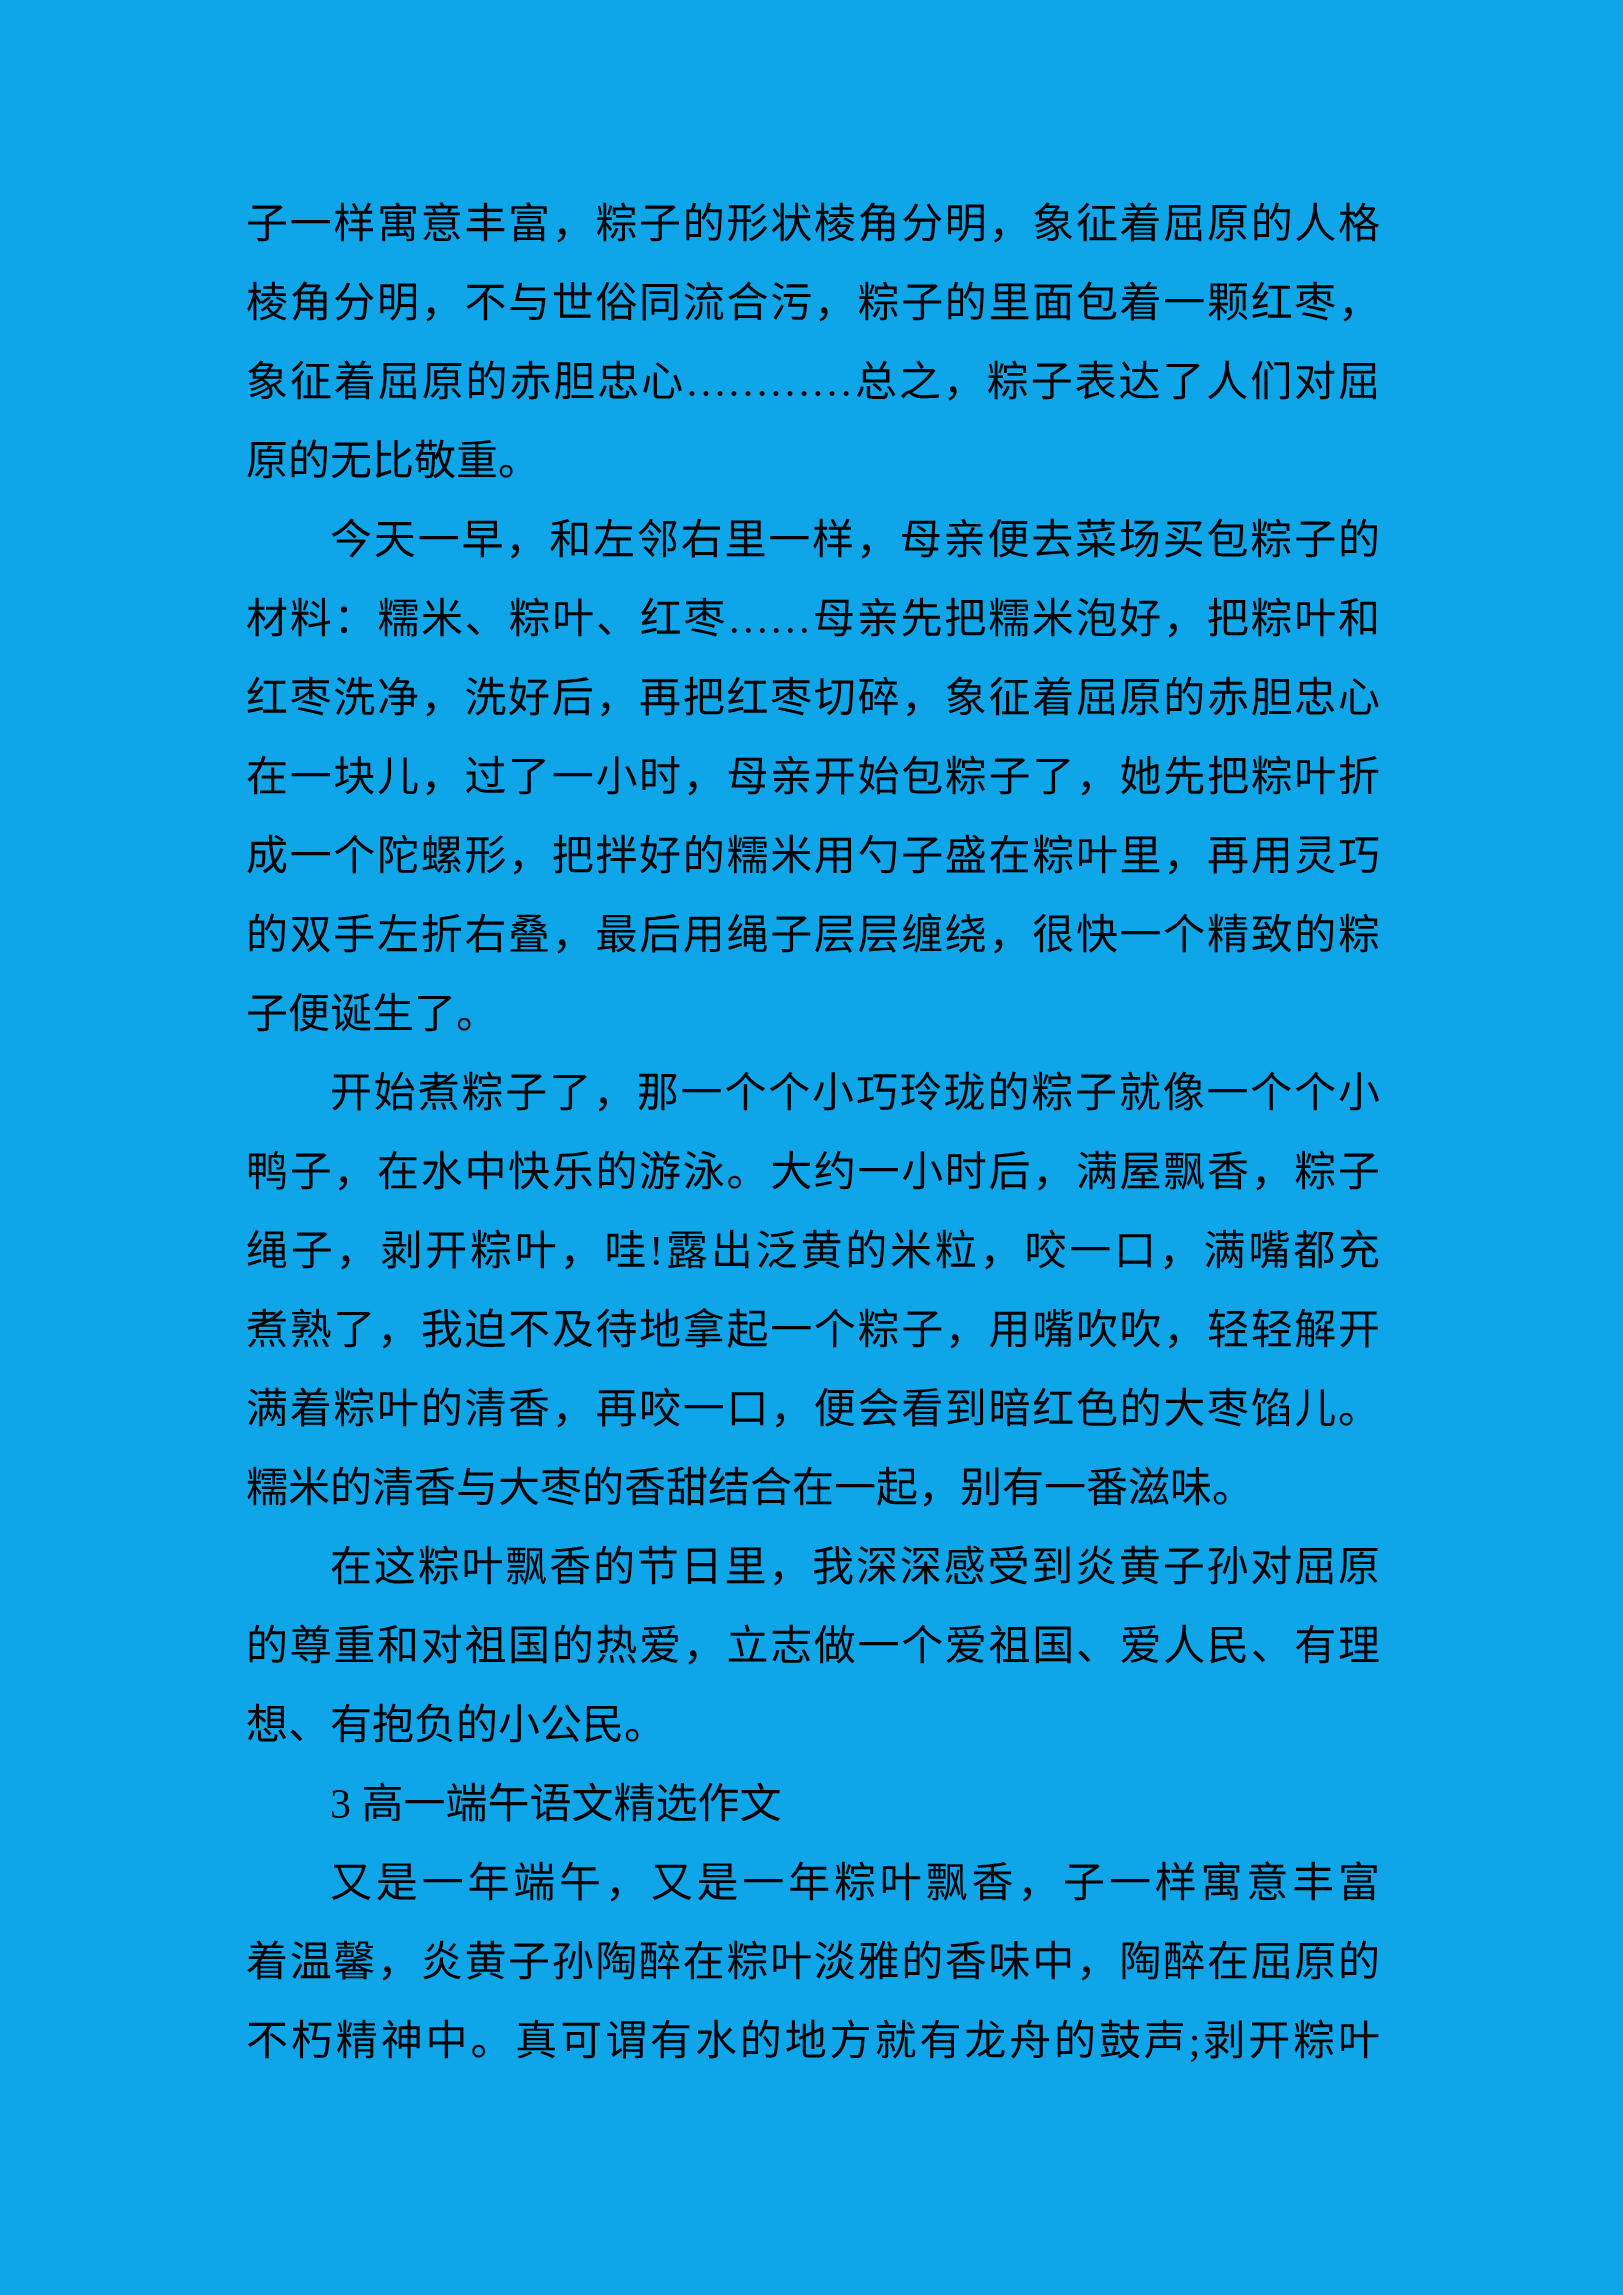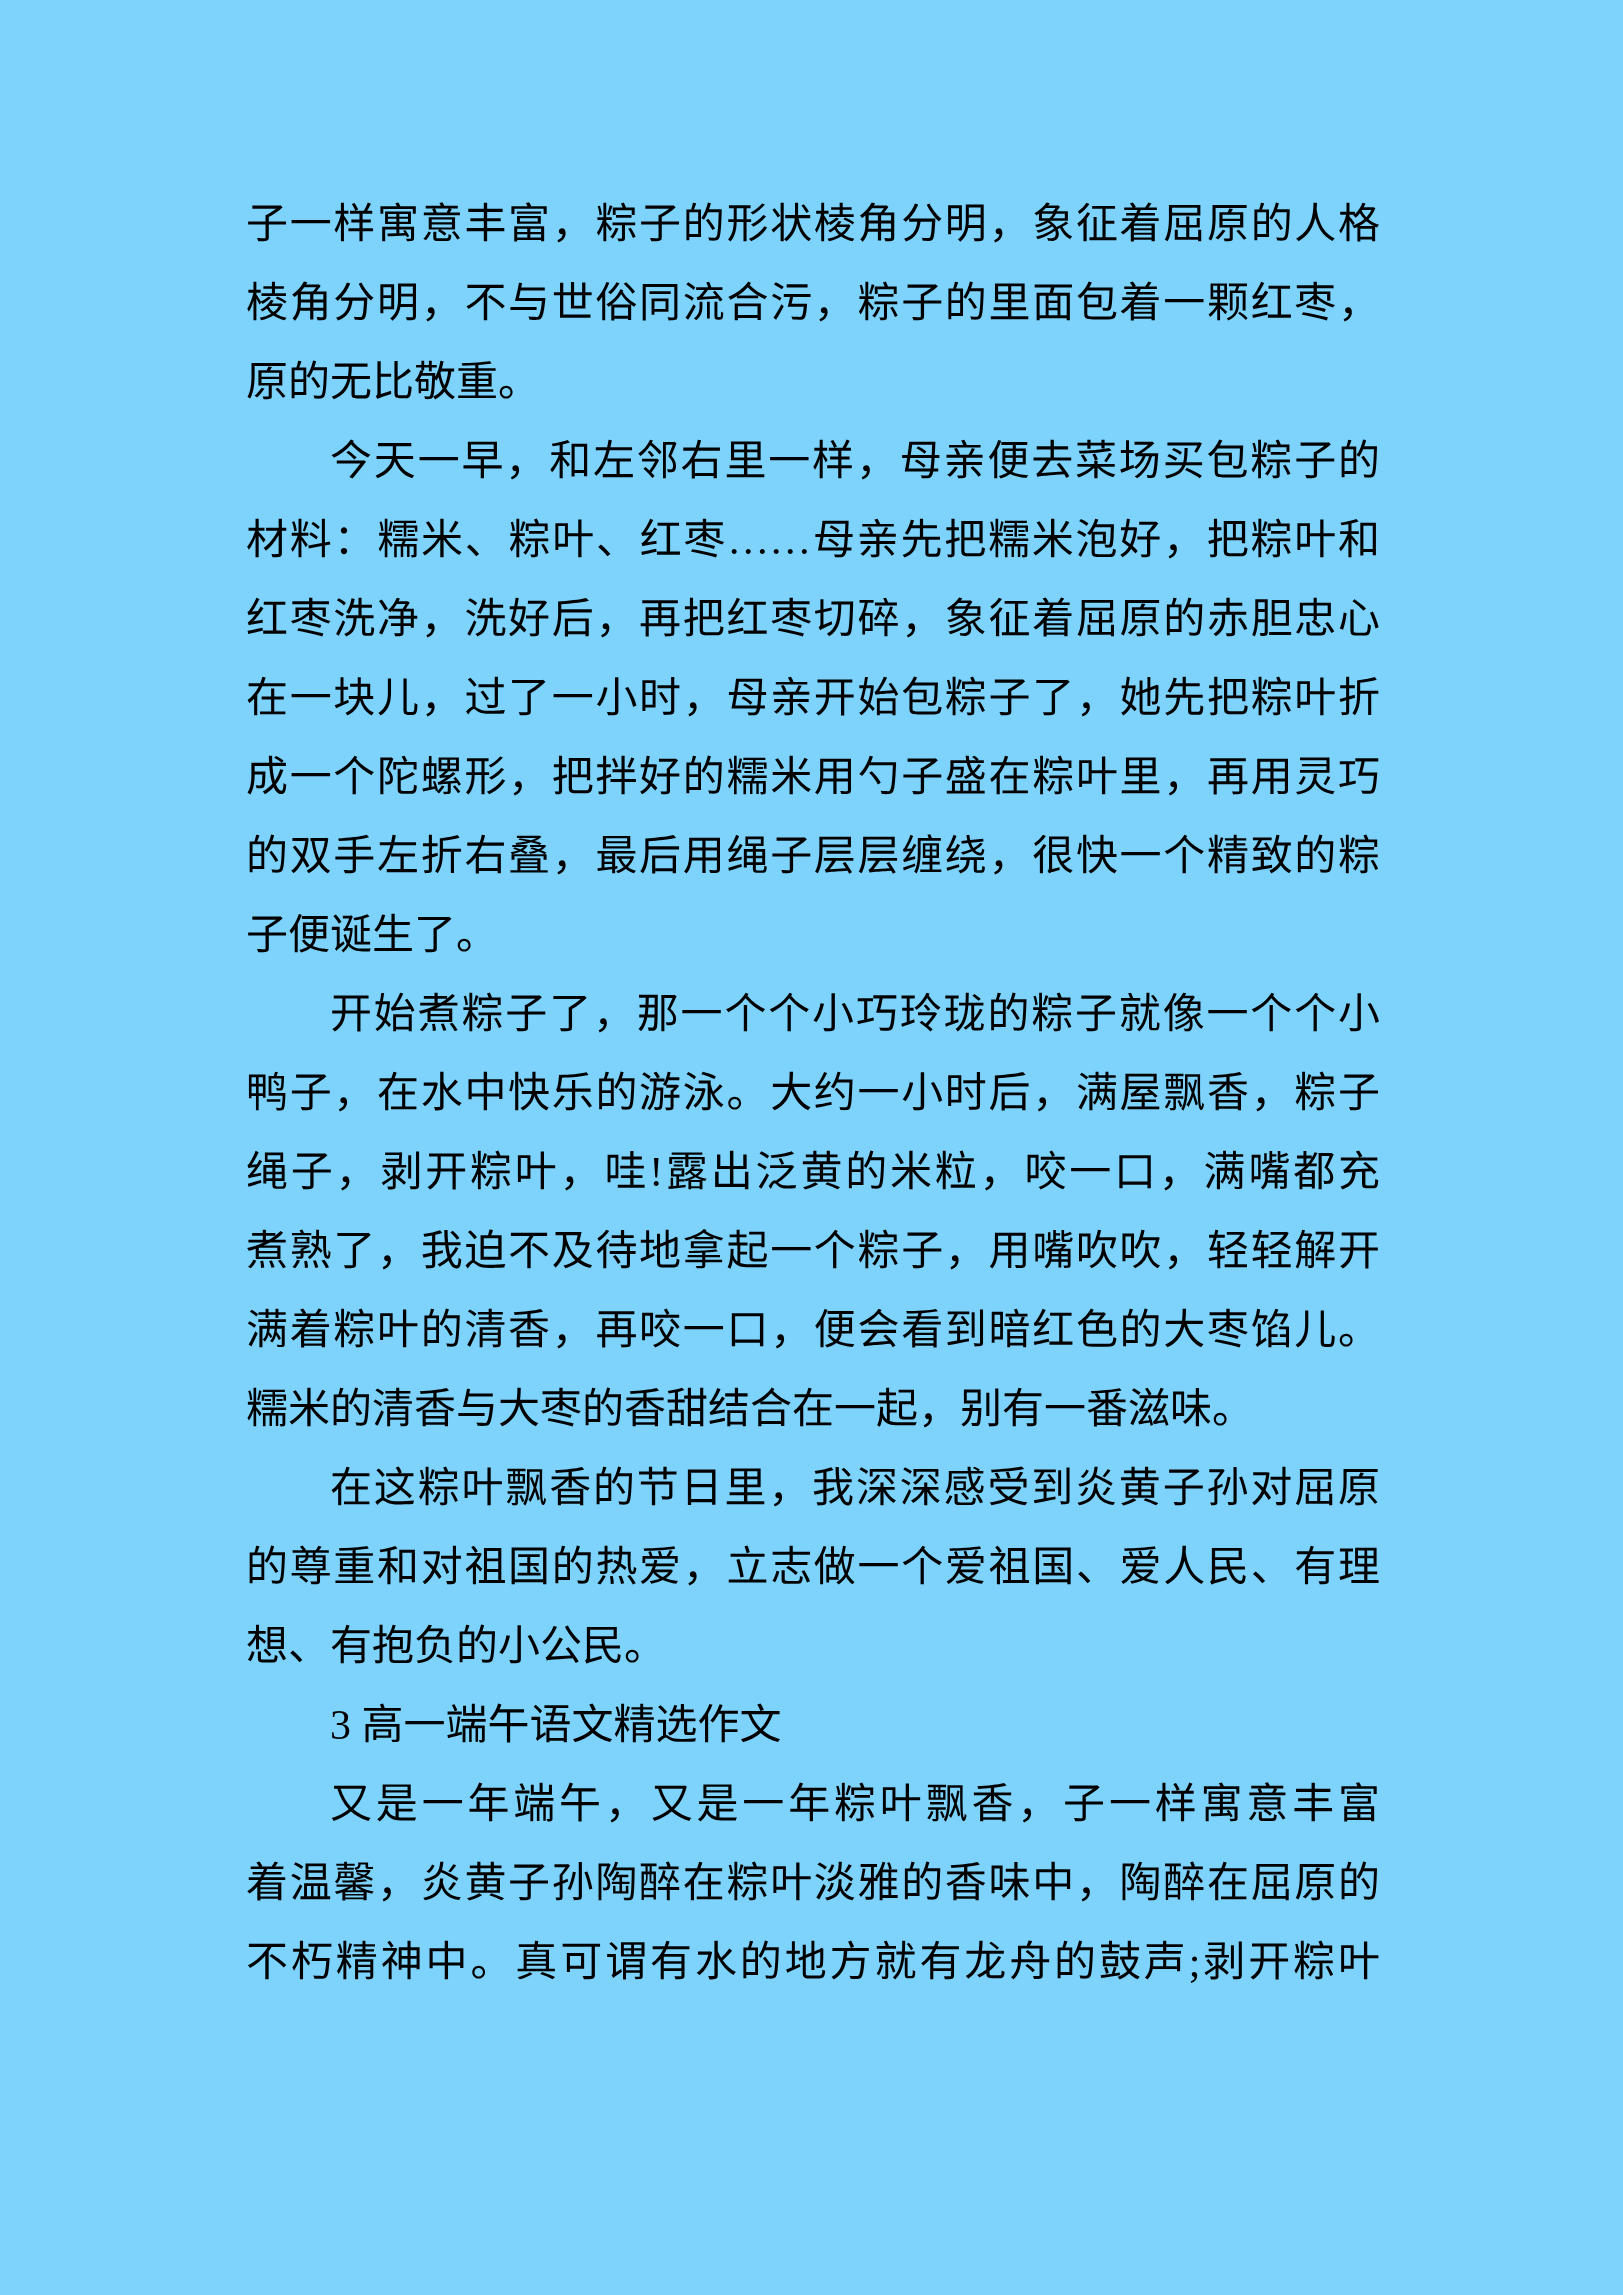--- a/index.html
+++ b/index.html
@@ -4,21 +4,21 @@
 <style>
   html, body {
     margin: 0;
     padding: 0;
     background: #ffffff;
   }
   .page {
     position: relative;
     width: 1623px;
     height: 2295px;
-    background: #7dd3fc;
+    background: #0ea5e9;
     overflow: hidden;
     font-family: "Liberation Serif", "DejaVu Serif", serif;
   }
   .text-block {
     position: absolute;
     left: 246px;
     top: 185px;
     width: 1134px;
     color: #000000;
     font-size: 42px;
@@ -41,20 +41,21 @@
     text-align: right;
   }
 </style>
 </head>
 <body>
 
 <div class="page">
   <div class="text-block">
     <div class="line">子一样寓意丰富，粽子的形状棱角分明，象征着屈原的人格</div>
     <div class="line">棱角分明，不与世俗同流合污，粽子的里面包着一颗红枣，</div>
+    <div class="line">象征着屈原的赤胆忠心…………总之，粽子表达了人们对屈</div>
     <div class="line end">原的无比敬重。</div>
     <div class="line indent">今天一早，和左邻右里一样，母亲便去菜场买包粽子的</div>
     <div class="line">材料：糯米、粽叶、红枣……母亲先把糯米泡好，把粽叶和</div>
     <div class="line">红枣洗净，洗好后，再把红枣切碎，象征着屈原的赤胆忠心</div>
     <div class="line">在一块儿，过了一小时，母亲开始包粽子了，她先把粽叶折</div>
     <div class="line">成一个陀螺形，把拌好的糯米用勺子盛在粽叶里，再用灵巧</div>
     <div class="line">的双手左折右叠，最后用绳子层层缠绕，很快一个精致的粽</div>
     <div class="line end">子便诞生了。</div>
     <div class="line indent">开始煮粽子了，那一个个小巧玲珑的粽子就像一个个小</div>
     <div class="line">鸭子，在水中快乐的游泳。大约一小时后，满屋飘香，粽子</div>

